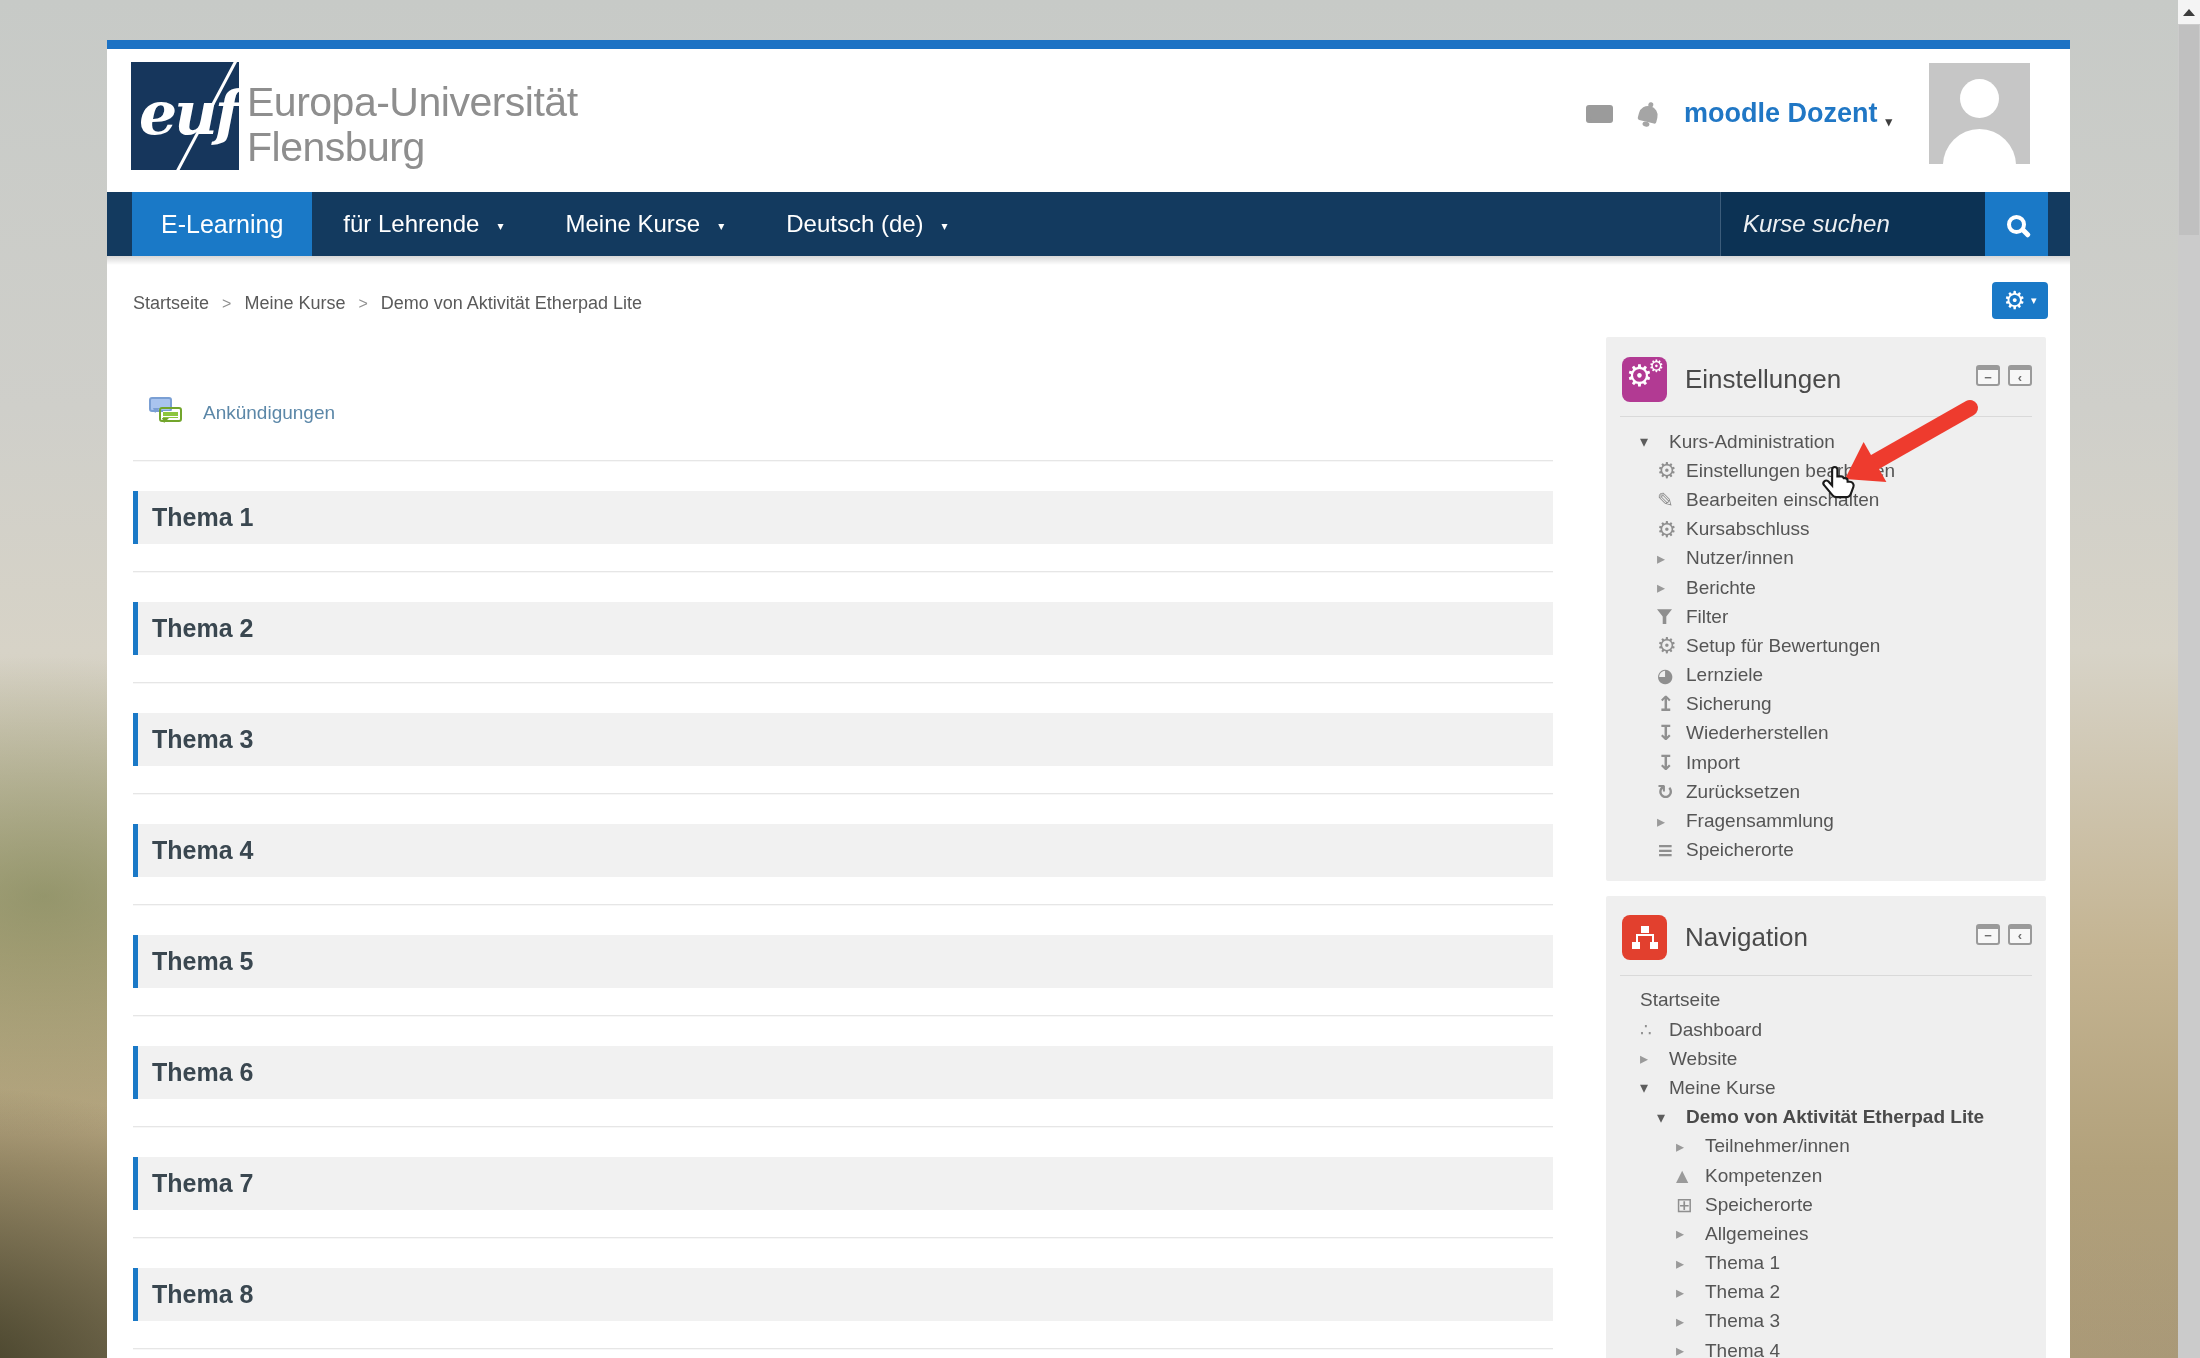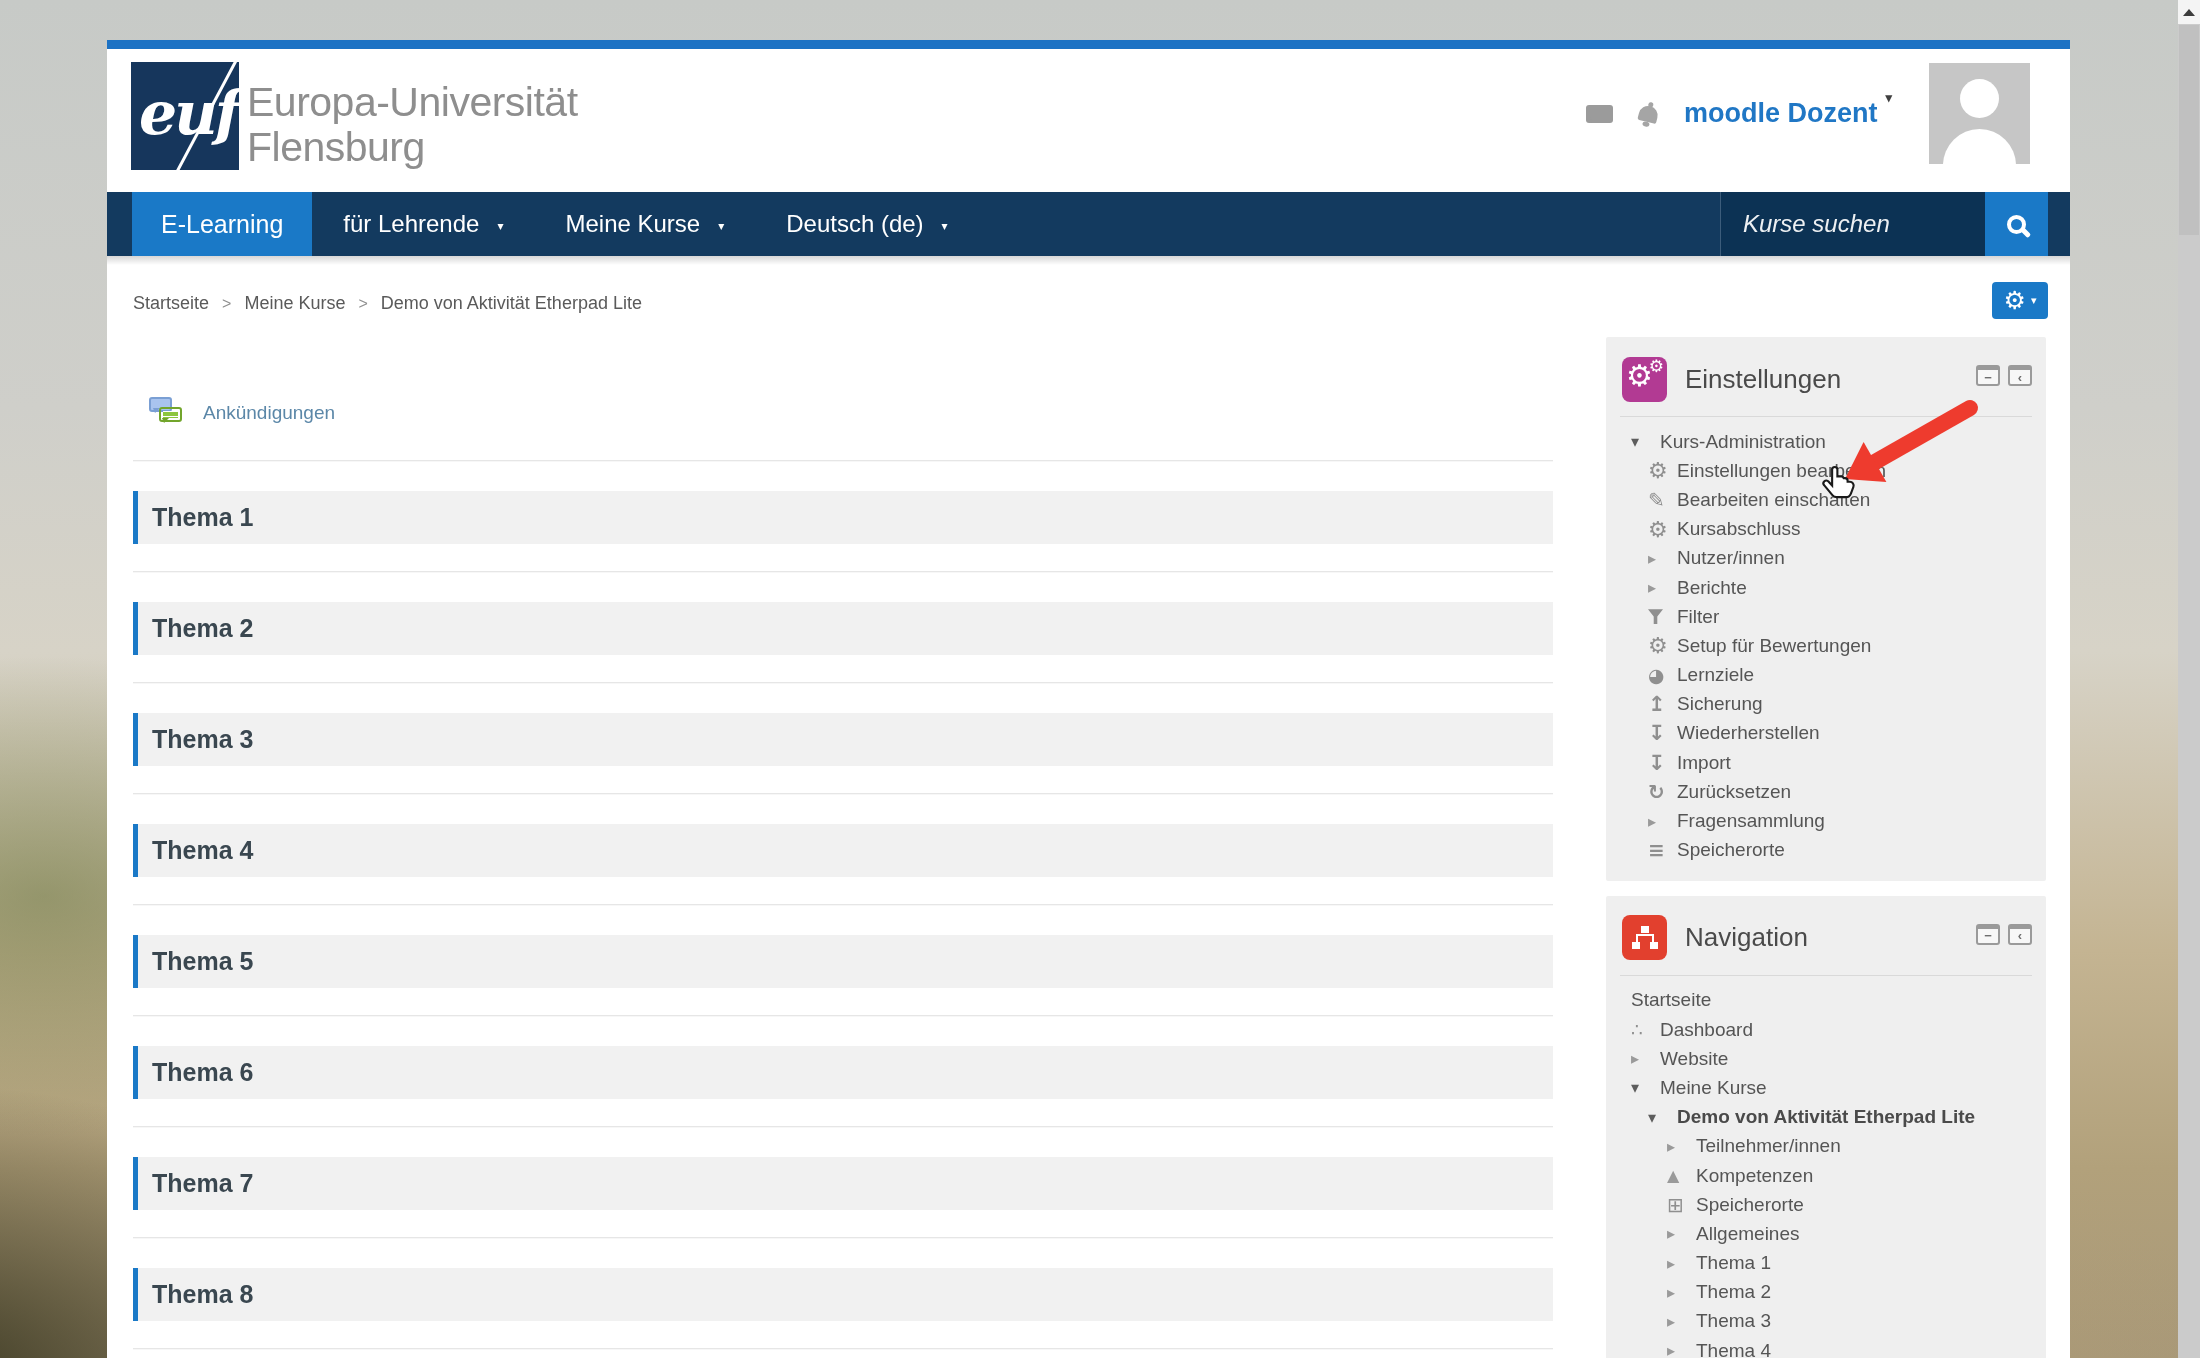--- a/index.html
+++ b/index.html
@@ -36,21 +36,21 @@
     font-size:60px;position:absolute;left:8px;top:16px;letter-spacing:-3px}
   .logo-mark i{position:absolute;width:3px;height:160px;background:#fff;left:72px;top:-22px;transform:rotate(28deg)}
   .logo-text{margin-left:8px;font-size:41px;color:#8e8e8e;line-height:1.1;letter-spacing:-.5px}
   .user-area{position:absolute;right:178px;top:14px;height:101px;display:flex;align-items:center;gap:26px}
   .chat-ic{width:27px;height:18px;background:#9b9b9b;border-radius:3px;position:relative}
   .chat-ic::after{content:"";position:absolute;left:4px;bottom:-7px;border:7px solid transparent;
     border-top-color:#9b9b9b;border-left-width:2px;border-right-width:7px}
   .bell-ic{width:19px;height:16px;background:#a5a5a5;border-radius:10px 10px 2px 2px;position:relative;transform:rotate(14deg)}
   .bell-ic::before{content:"";position:absolute;left:7px;top:-4px;width:5px;height:5px;border-radius:50%;background:#a5a5a5}
   .bell-ic::after{content:"";position:absolute;left:6px;bottom:-5px;width:7px;height:5px;border-radius:50%;background:#a5a5a5}
-  .user-name{font-size:27px;font-weight:bold;color:var(--link_blue);display:flex;align-items:flex-start;gap:8px;cursor:pointer}
+  .user-name{font-size:27px;font-weight:bold;color:var(--link_blue);display:flex;align-items:flex-end;gap:8px;cursor:pointer}
   .user-caret{font-size:13px;color:#3f3f3f;margin-top:-8px}
   .avatar{position:absolute;right:40px;top:14px;width:101px;height:101px;background:#c6c6c6;overflow:hidden}
   .avatar::before{content:"";position:absolute;left:31px;top:16px;width:39px;height:39px;border-radius:50%;background:#fff}
   .avatar::after{content:"";position:absolute;left:14px;bottom:-38px;width:73px;height:73px;border-radius:50%;background:#fff}
 
   
   .navbar{display:flex;align-items:stretch;height:64px;background:var(--navbar_navy);color:#fff;padding-left:25px}
   .navtab{background:var(--accent);display:flex;align-items:center;padding:0 29px;font-size:25px;cursor:pointer}
   .navitem{display:flex;align-items:center;padding:0 31px;font-size:24px;gap:18px;cursor:pointer}
   .navitem .caret{font-size:12px;margin-top:4px}
@@ -101,21 +101,21 @@
   .sm-t{position:absolute;top:0;left:9px;width:8px;height:7px;background:#fff}
   .sm-l{position:absolute;bottom:0;left:0;width:8px;height:7px;background:#fff}
   .sm-r{position:absolute;bottom:0;right:0;width:8px;height:7px;background:#fff}
   .block-title{margin-left:18px;font-size:26px;font-weight:normal;color:#4a4a4a}
   .winbtns{position:absolute;right:14px;top:28px;display:flex;gap:8px}
   .winbtn{width:24px;height:21px;border:2px solid #9a9a9a;border-radius:3px;background:#f7f7f7;position:relative;cursor:pointer}
   .winbtn::before{content:"";position:absolute;top:0;left:0;right:0;height:3px;background:#9a9a9a}
   .winbtn span{position:absolute;left:0;right:0;top:3px;bottom:0;display:flex;align-items:center;justify-content:center;
     font-size:13px;font-weight:bold;color:#6e6e6e;line-height:1}
   .block-divider{height:1px;background:#d9d9d9;margin:7px 14px 10px}
-  .tree{padding:0 8px 0 25px}
+  .tree{padding:0 8px 0 34px}
   .titem{display:flex;align-items:center;height:29.2px;cursor:pointer}
   .titem[data-level="1"]{padding-left:17px}
   .titem[data-level="2"]{padding-left:36px}
   .ticon{width:29px;flex:none;color:#8f8f8f;display:flex;align-items:center;font-family:"DejaVu Sans",sans-serif}
   .ticon[data-icon="gear-icon"]::before{content:"\2699";font-size:22px}
   .ticon[data-icon="pencil-icon"]::before{content:"\270E";font-size:20px}
   .ticon[data-icon="triangle-down-icon"]::before{content:"\25BE";font-size:16px;color:#5d5d5d}
   .ticon[data-icon="triangle-right-icon"]::before{content:"\25B8";font-size:16px;color:#9a9a9a}
   .ticon[data-icon="funnel-icon"]::before{content:"";width:15px;height:15px;background:#8f8f8f;
     clip-path:polygon(0 0,100% 0,62% 48%,62% 100%,38% 100%,38% 48%)}

